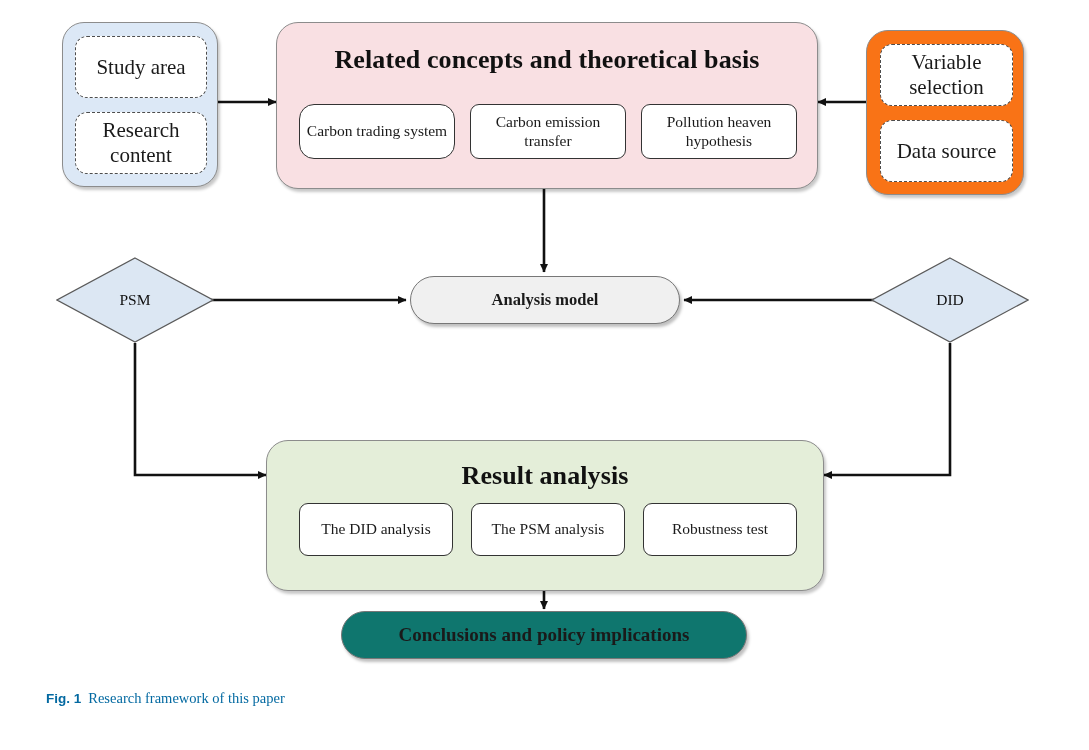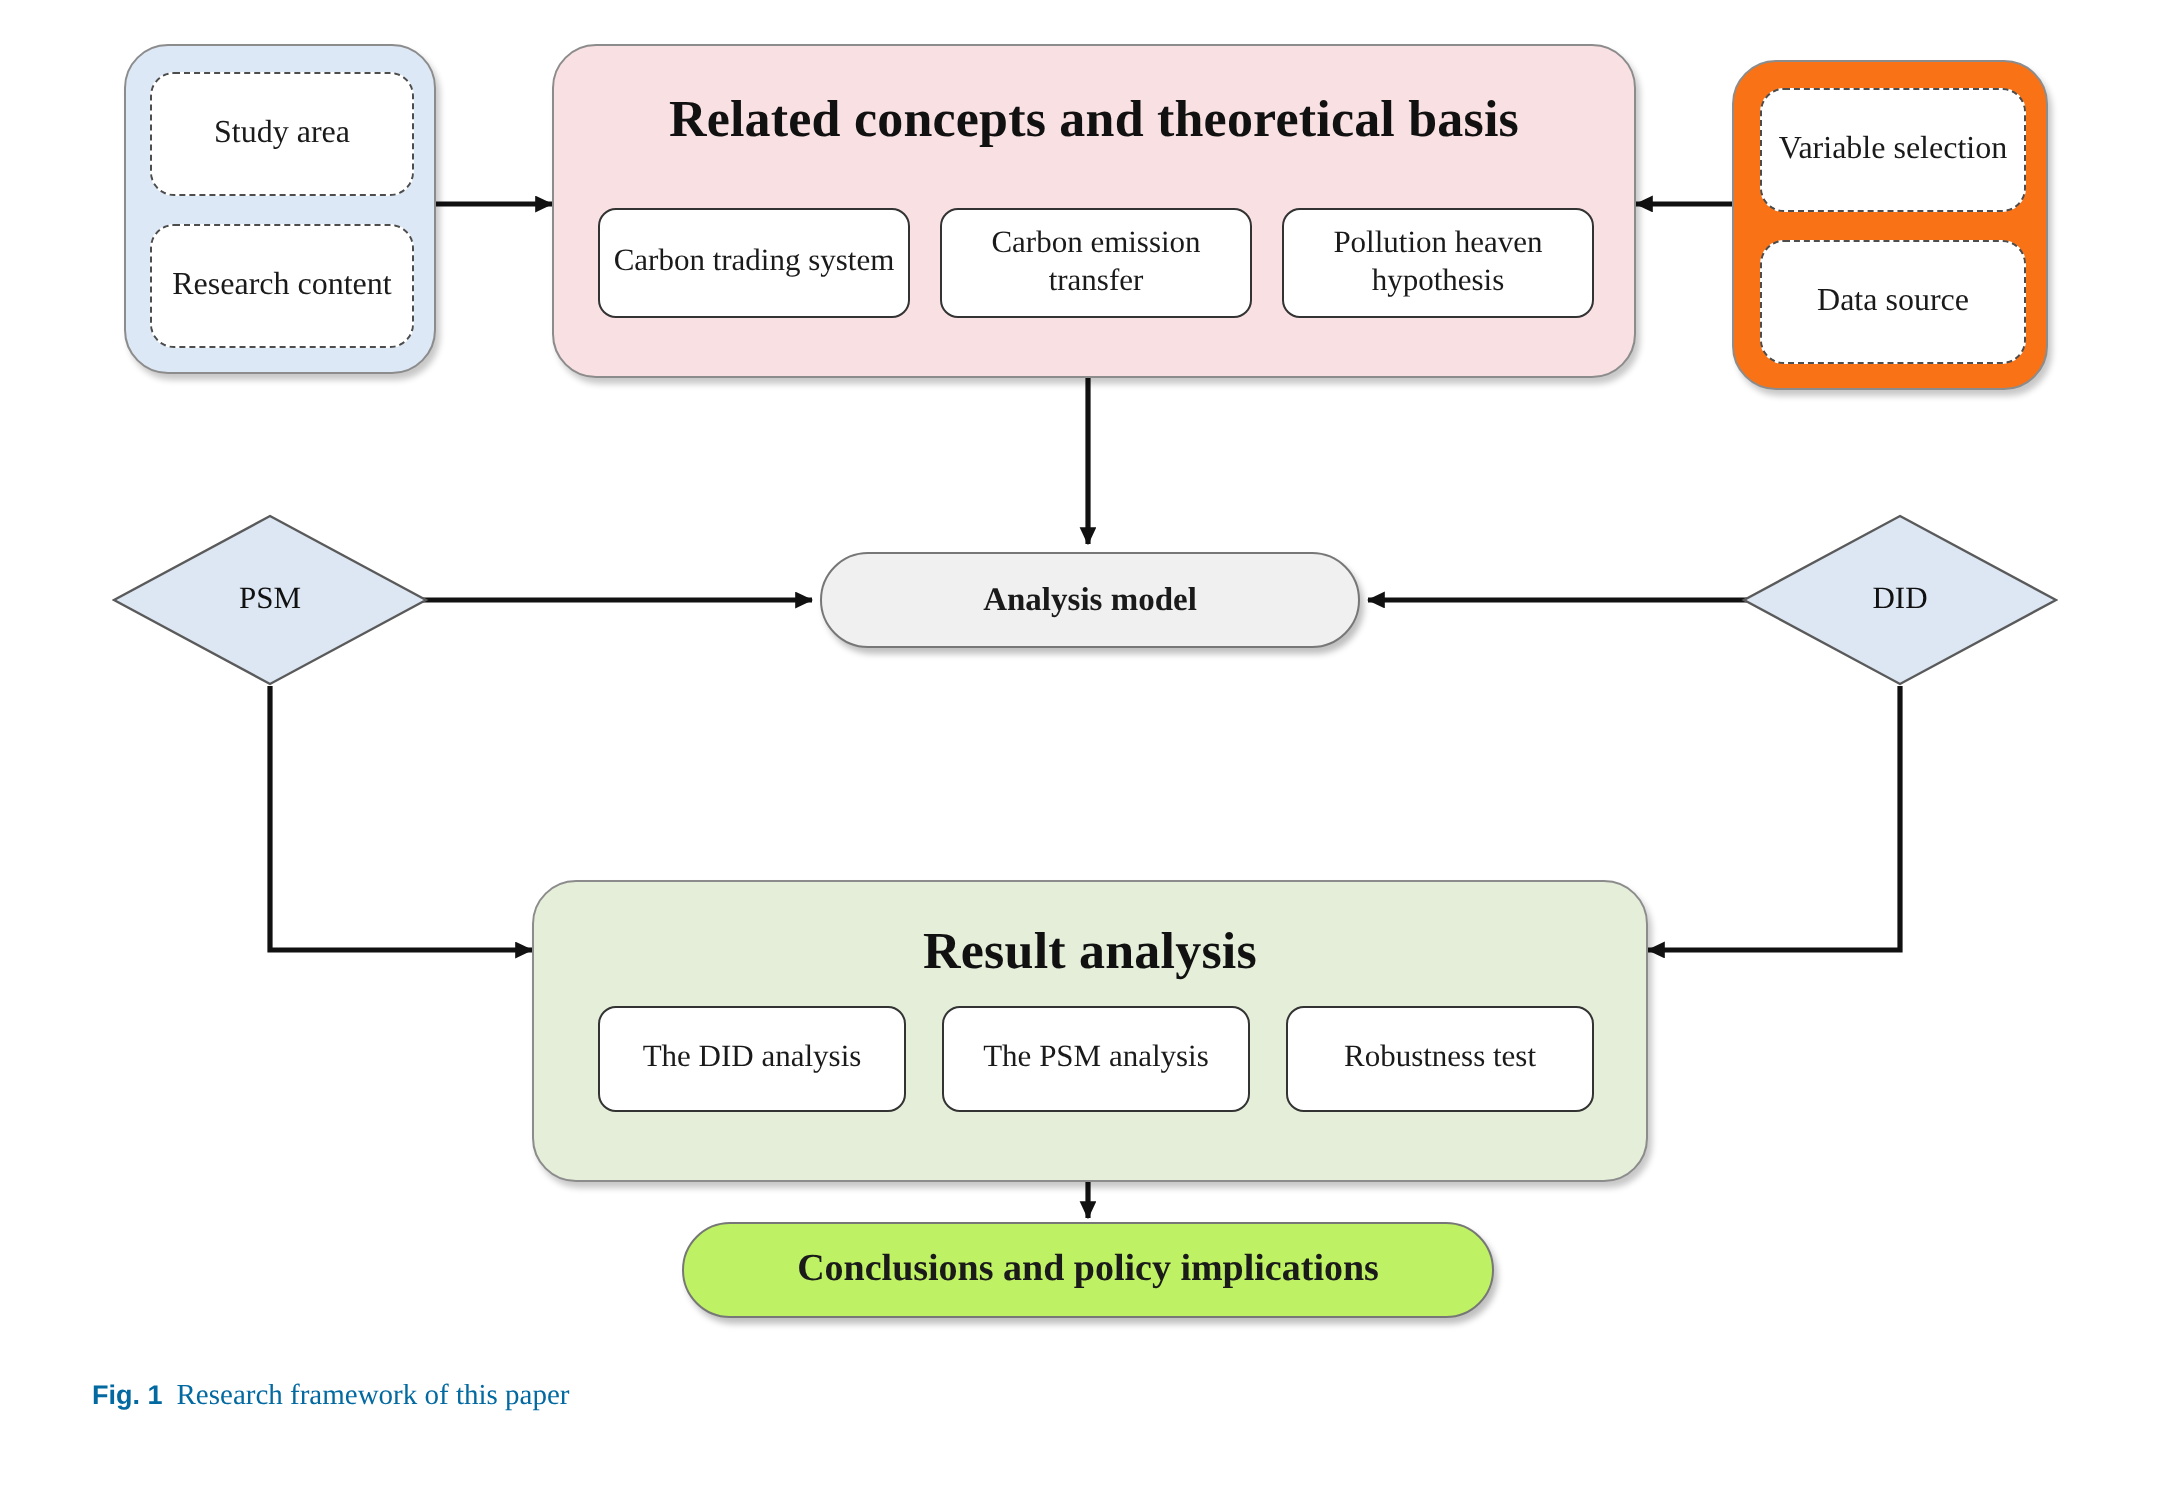--- a/index.html
+++ b/index.html
@@ -69,21 +69,21 @@
   .card-dashed {
     position: absolute;
     box-sizing: border-box;
     background: #ffffff;
     border: 1.6px dashed #4d4d4d;
     border-radius: 12px;
     display: flex;
     align-items: center;
     justify-content: center;
     text-align: center;
-    font-size: 16px;
+    font-size: 21px;
     line-height: 1.18;
     padding: 2px 4px;
   }
 
   
   .capsule {
     border: 1px solid #777777;
     border-radius: 999px;
     box-shadow: 2px 3px 3px rgba(0,0,0,0.25);
     font-weight: bold;
@@ -166,21 +166,21 @@
     <div class="card-dashed" style="left:12px; top:13px; width:132px; height:62px;">
       <span>Study area</span>
     </div>
     <div class="card-dashed" style="left:12px; top:89px; width:132px; height:62px;">
       <span>Research content</span>
     </div>
   </div>
 
   <div class="node group" style="left:276px; top:22px; width:542px; height:167px; background:#f9e0e3;">
     <div class="group-title" style="top:22px;">Related concepts and theoretical basis</div>
-    <div class="card" style="left:22px; top:81px; width:156px; height:55px; white-space:pre-line;">
+    <div class="card" style="left:22px; top:81px; width:156px; height:55px; white-space:pre-line;border-radius:15px;">
       <span>Carbon trading system</span>
     </div>
     <div class="card" style="left:193px; top:81px; width:156px; height:55px; white-space:pre-line;">
       <span>Carbon emission
 transfer</span>
     </div>
     <div class="card" style="left:364px; top:81px; width:156px; height:55px; white-space:pre-line;">
       <span>Pollution heaven
 hypothesis</span>
     </div>
@@ -219,21 +219,21 @@
       <span>The DID analysis</span>
     </div>
     <div class="card" style="left:204px; top:62px; width:154px; height:53px;">
       <span>The PSM analysis</span>
     </div>
     <div class="card" style="left:376px; top:62px; width:154px; height:53px;">
       <span>Robustness test</span>
     </div>
   </div>
 
-  <div class="node capsule" style="left:341px; top:611px; width:406px; height:48px; background:#bef264; font-size:19px;">
+  <div class="node capsule" style="left:341px; top:611px; width:406px; height:48px; background:#0f766e; font-size:19px;">
     <span>Conclusions and policy implications</span>
   </div>
 
   <div class="caption">
     <span class="fig-no">Fig. 1</span><span>Research framework of this paper</span>
   </div>
 
 </div>
 
 </body></html>

